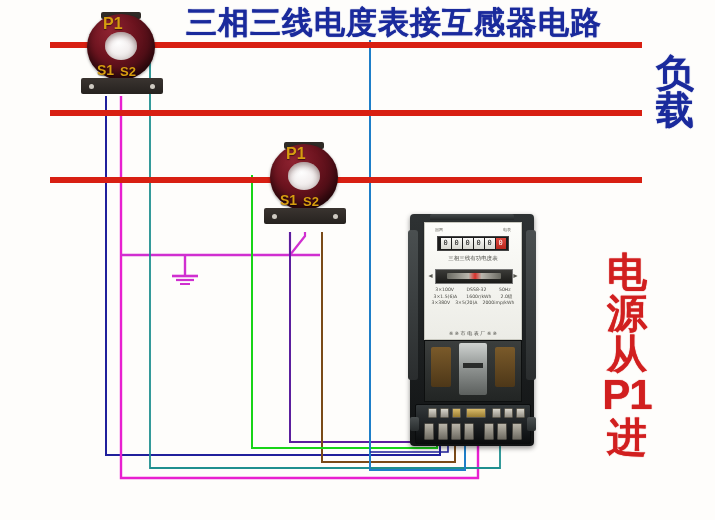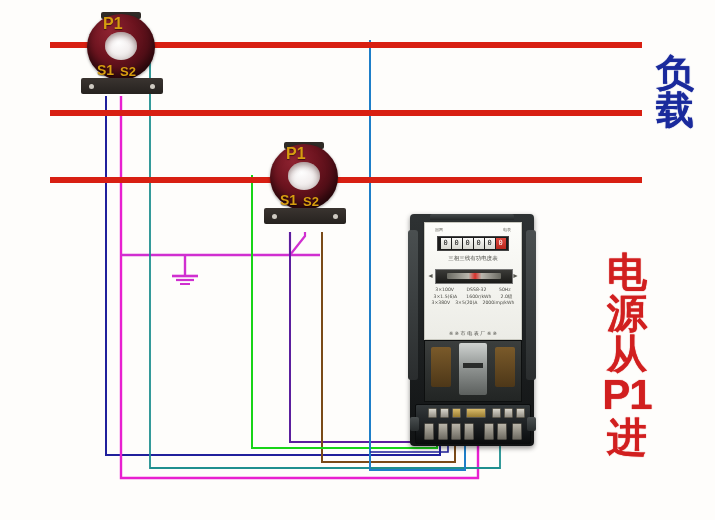--- a/index.html
+++ b/index.html
@@ -371,20 +371,21 @@
     <polyline points="370,40 370,470 465,470 465,432" fill="none" stroke="#1e7ec8" stroke-width="2"></polyline>
 
     <polyline points="448,432 448,452 370,452" fill="none" stroke="#20209c" stroke-width="1.6"></polyline>
 
     <line x1="50" y1="45" x2="642" y2="45" stroke="#d81f12" stroke-width="6"></line>
     <line x1="50" y1="113" x2="642" y2="113" stroke="#d81f12" stroke-width="6"></line>
     <line x1="50" y1="180" x2="642" y2="180" stroke="#d81f12" stroke-width="6"></line>
 
   </svg>
 
+  <div class="title-text">三相三线电度表接互感器电路</div>
 
   <div class="ct" style="left:75px; top:12px; width:110px; height:90px;">
     <div class="ct-top-tab" style="left:26px; top:0px; width:40px; height:7px;"></div>
     <div class="ct-core" style="left:12px; top:2px; width:68px; height:66px;"></div>
     <div class="ct-hole" style="left:30px; top:20px; width:32px; height:28px;"></div>
     <div class="ct-base" style="left:6px; top:66px; width:82px; height:16px;">
       <div class="hole" style="left:8px;"></div>
       <div class="hole" style="right:8px;"></div>
     </div>
     <div class="ct-label" style="left:28px; top:3px; font-size:16px;">P1</div>

